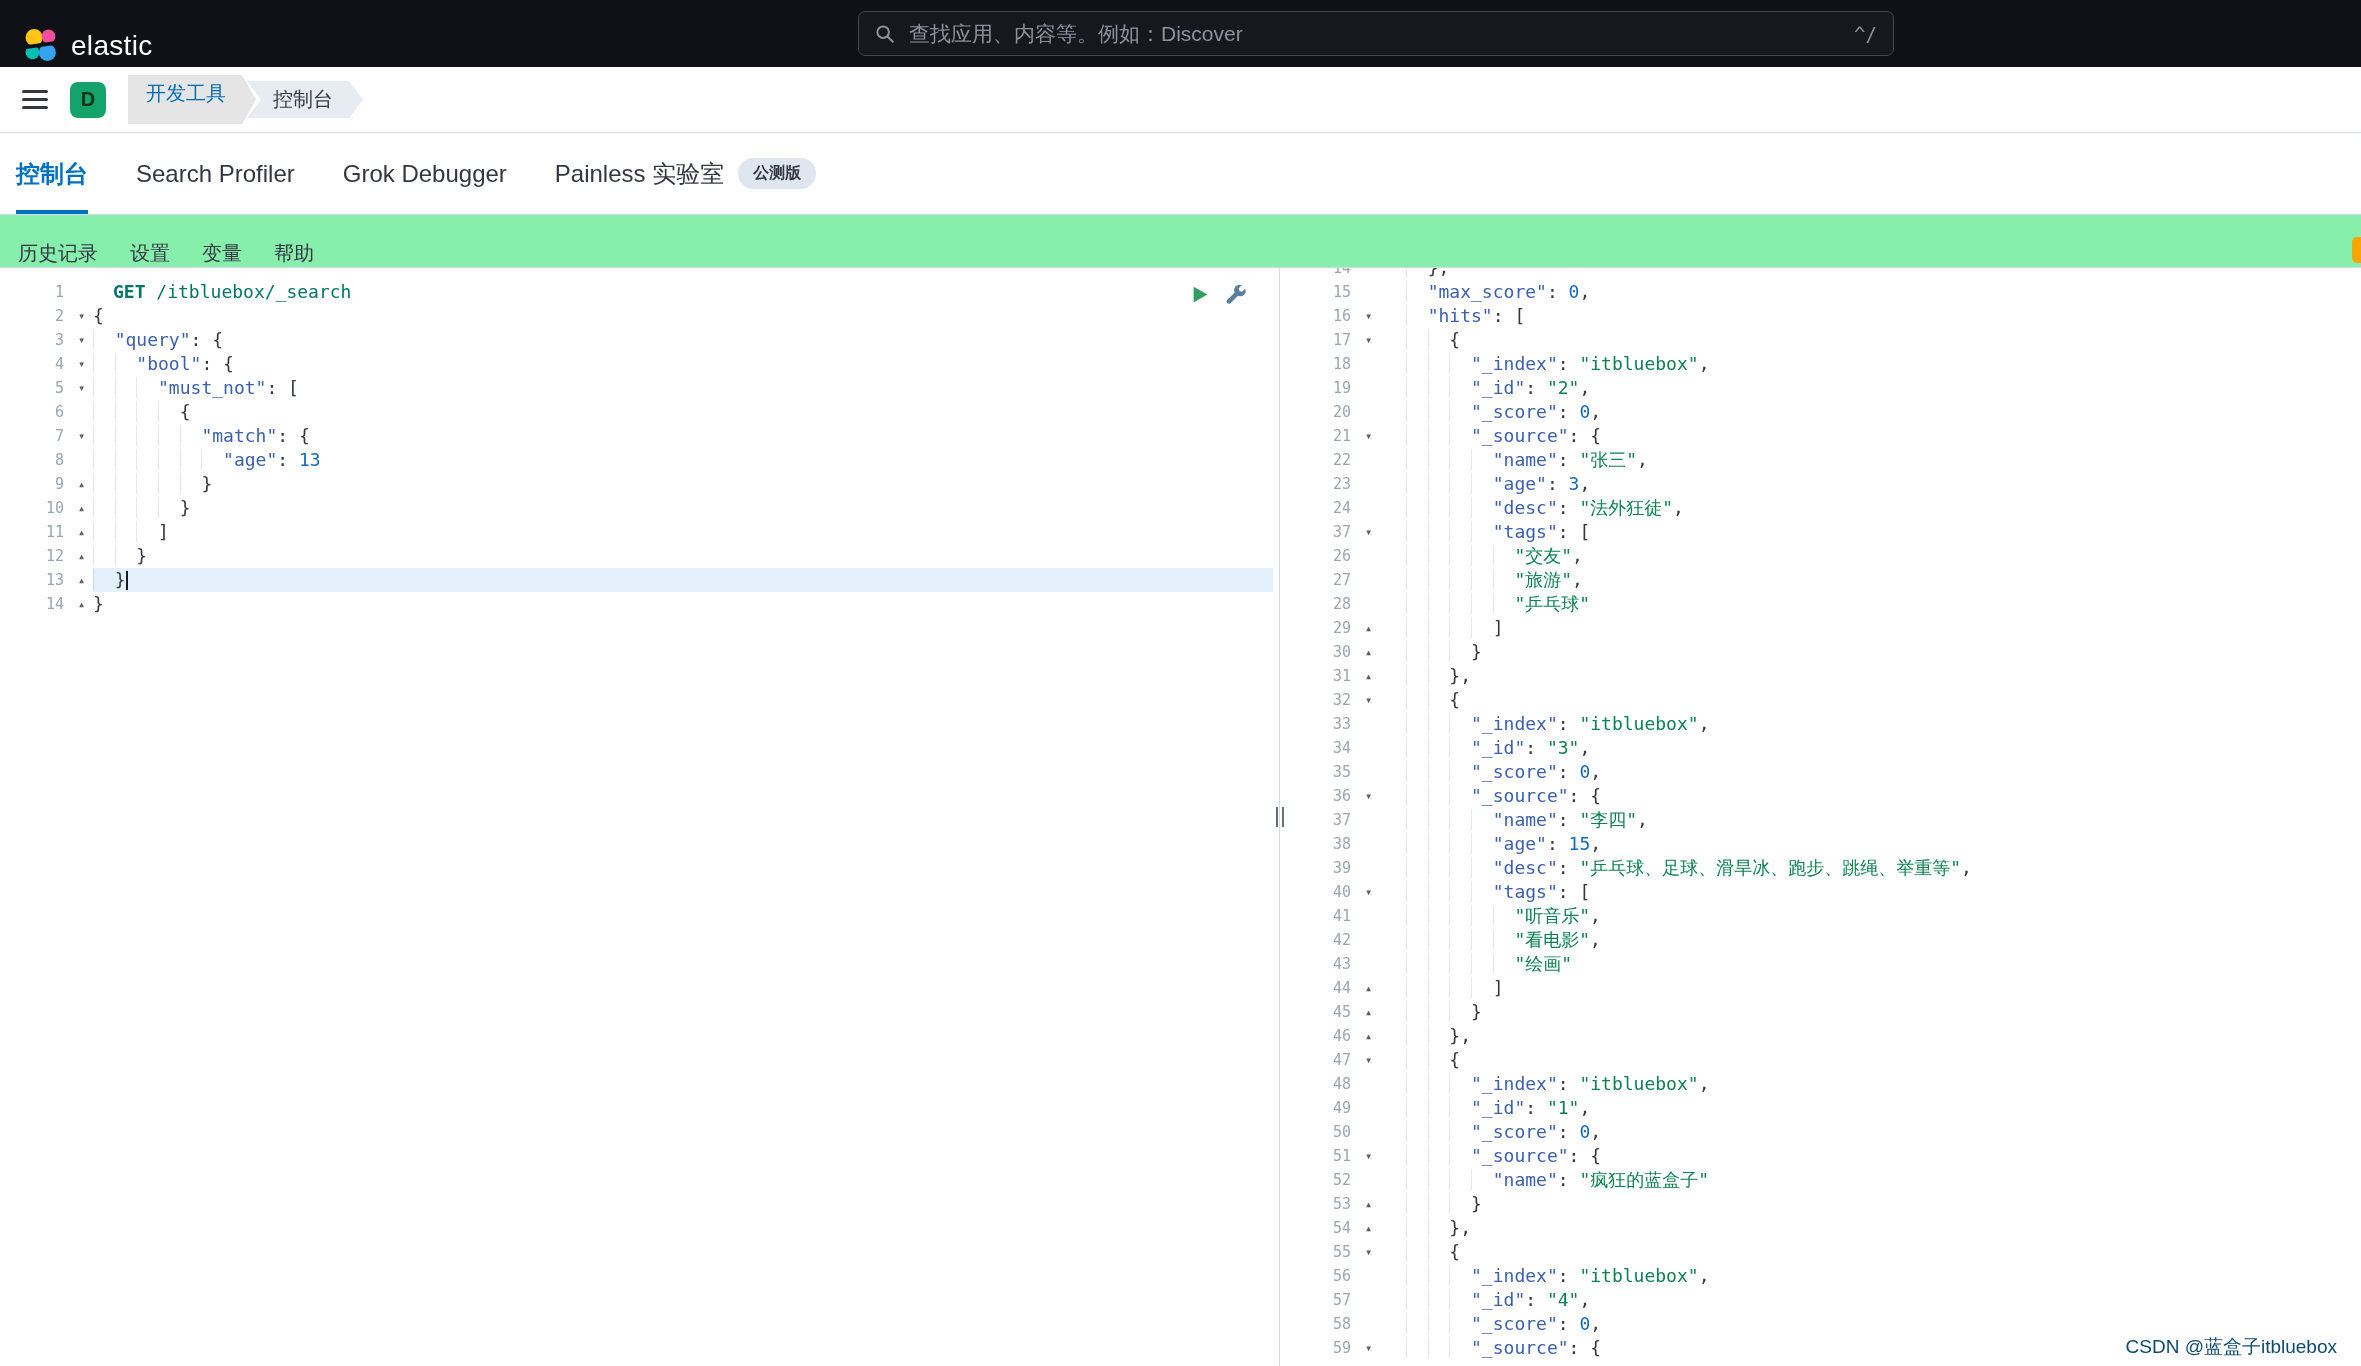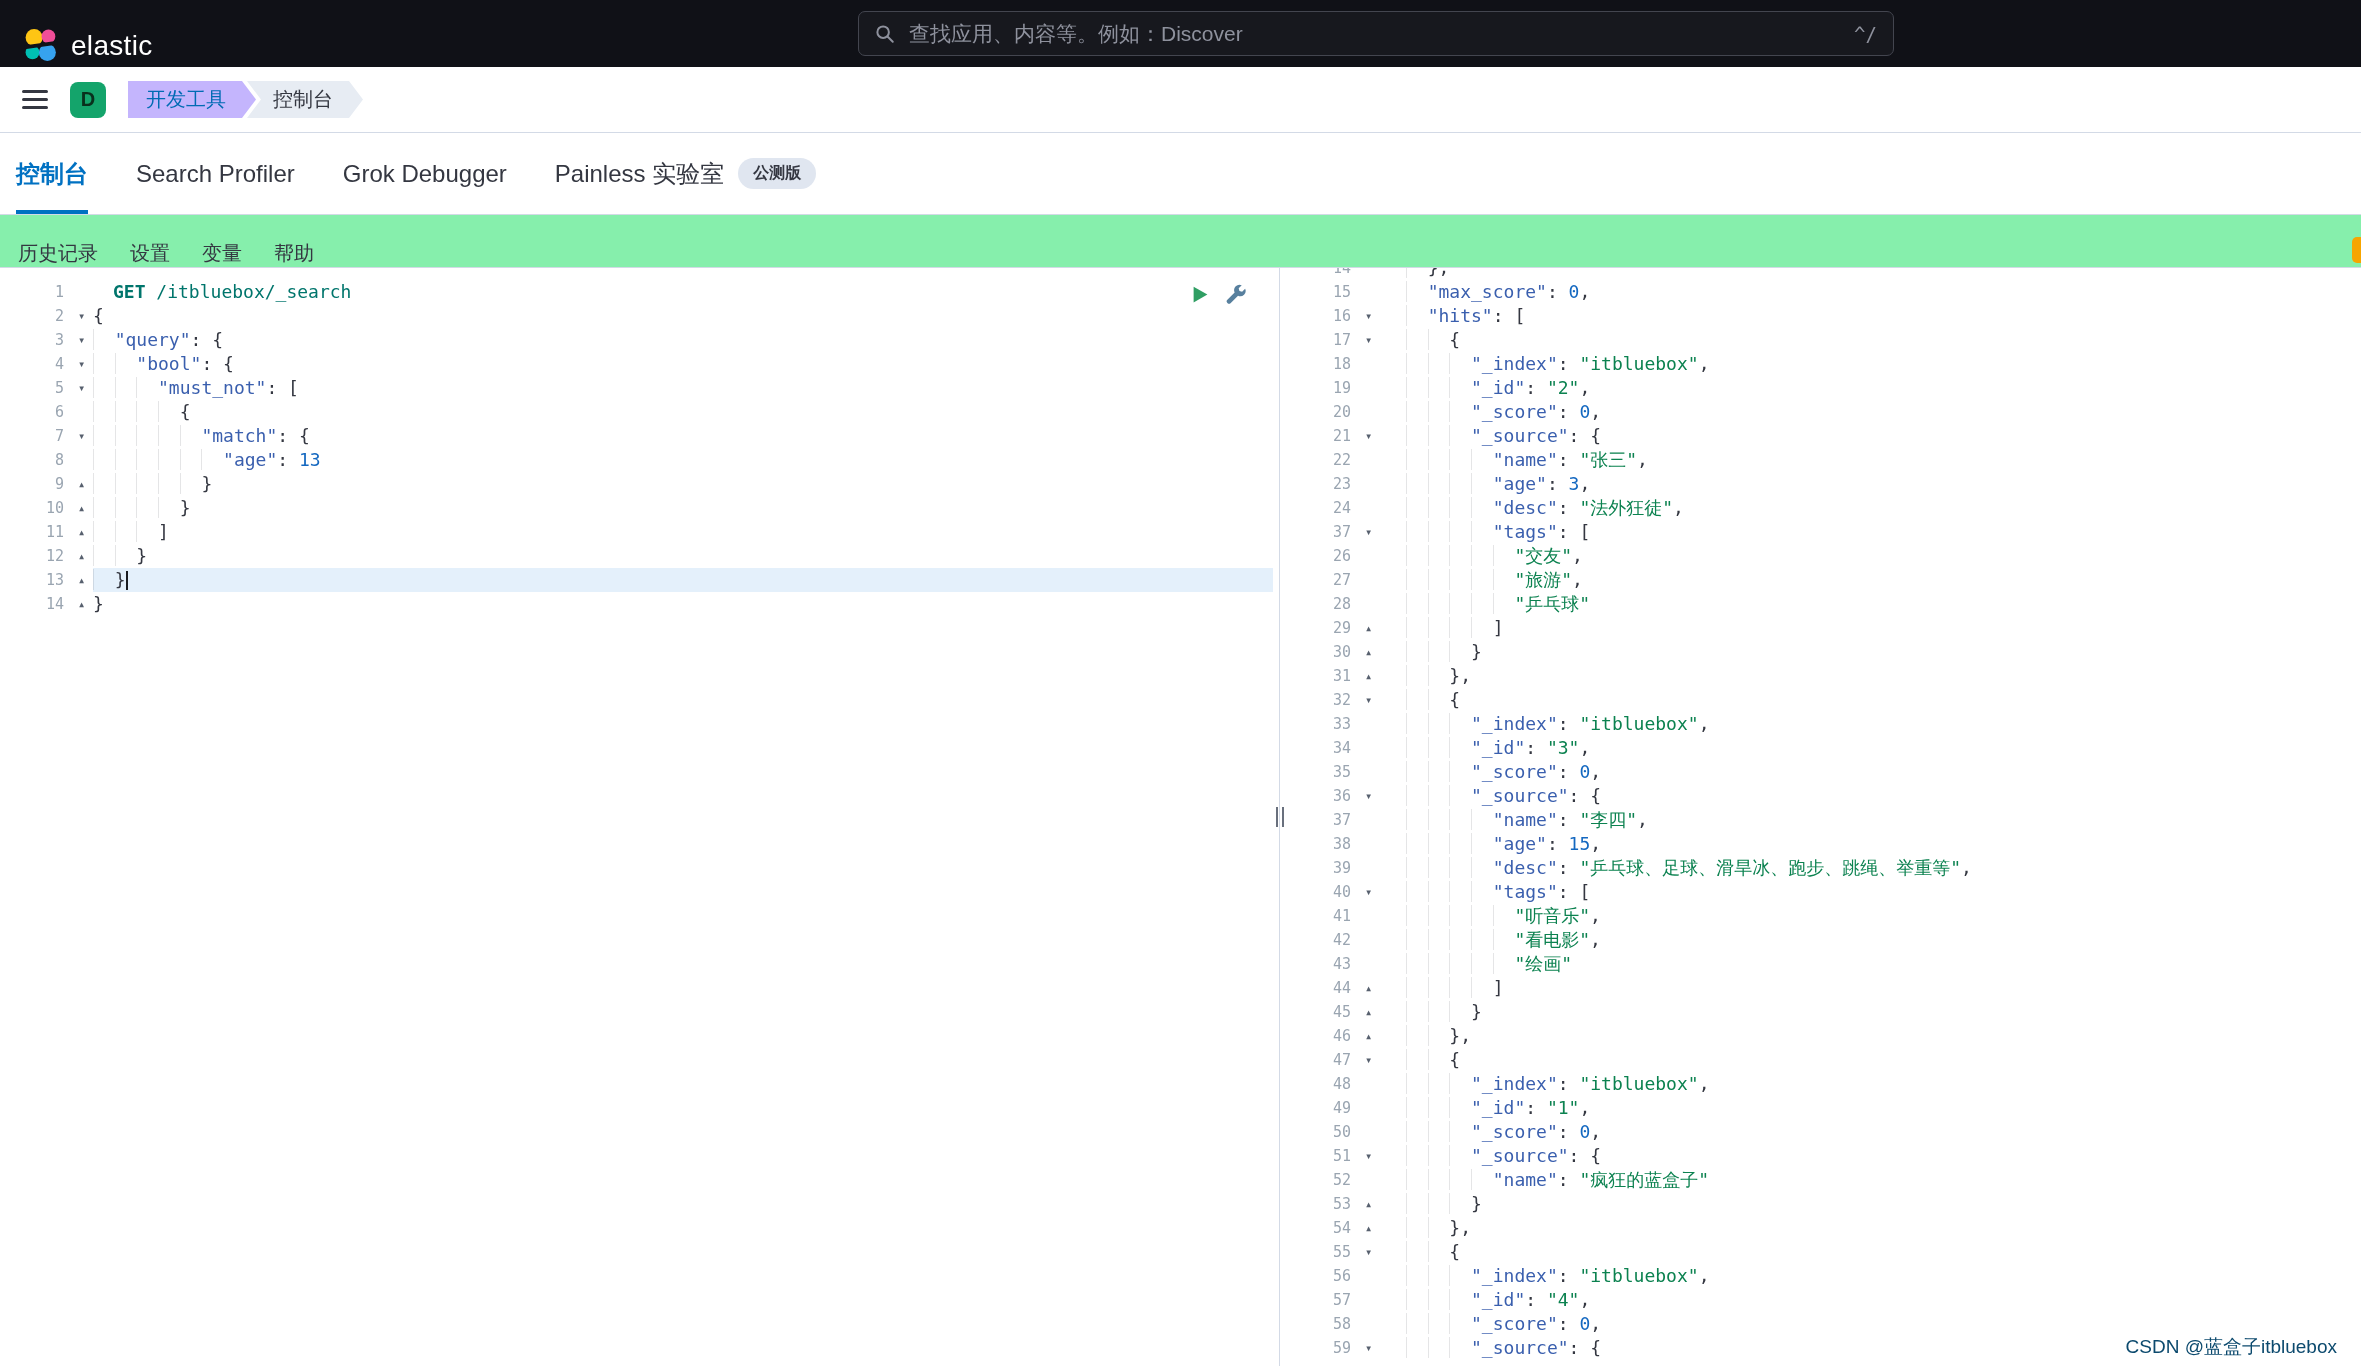--- a/index.html
+++ b/index.html
@@ -23,21 +23,21 @@
   .navbar{height:66px;background:#fff;border-bottom:1px solid #D3DAE6;display:flex;
           align-items:center;padding:0 22px;gap:22px;box-sizing:border-box;}
   .hamburger{width:26px;height:19px;display:flex;flex-direction:column;justify-content:space-between;
              cursor:pointer;background:none;border:none;padding:0;}
   .hamburger span{display:block;height:2.6px;background:#343741;border-radius:2px;}
   .avatar{width:36px;height:36px;border-radius:8px;background:var(--avatar-green,#14A46B);
           color:#09301C;font-weight:700;font-size:20px;display:flex;align-items:center;
           justify-content:center;cursor:pointer;}
   .crumbs{display:flex;align-items:center;}
   .crumb{font-size:20px;height:37px;display:flex;align-items:center;text-decoration:none;cursor:pointer;}
-  .crumb.first{background:#c4b5fd;color:#006BB4;padding:0 30px 0 18px;
+  .crumb.first{background:#e5e5e5;color:#006BB4;padding:0 30px 12px 18px;
        clip-path:polygon(0 0,calc(100% - 14px) 0,100% 50%,calc(100% - 14px) 100%,0 100%);}
   .crumb.last{background:#E7ECF3;color:#343741;margin-left:-9px;padding:0 30px 0 26px;
        clip-path:polygon(0 0,calc(100% - 14px) 0,100% 50%,calc(100% - 14px) 100%,0 100%,14px 50%);}
 
   
   .tabsrow{height:82px;background:#fff;border-bottom:1px solid #D3DAE6;display:flex;
            align-items:stretch;padding-left:16px;gap:48px;box-sizing:border-box;}
   .tab{display:flex;align-items:center;gap:14px;font-size:24px;color:#343741;font-weight:500;cursor:pointer;}
   .tab.active{color:var(--accent-blue,#0071C2);font-weight:700;
               box-shadow:inset 0 -4px 0 var(--accent-blue,#0071C2);}

